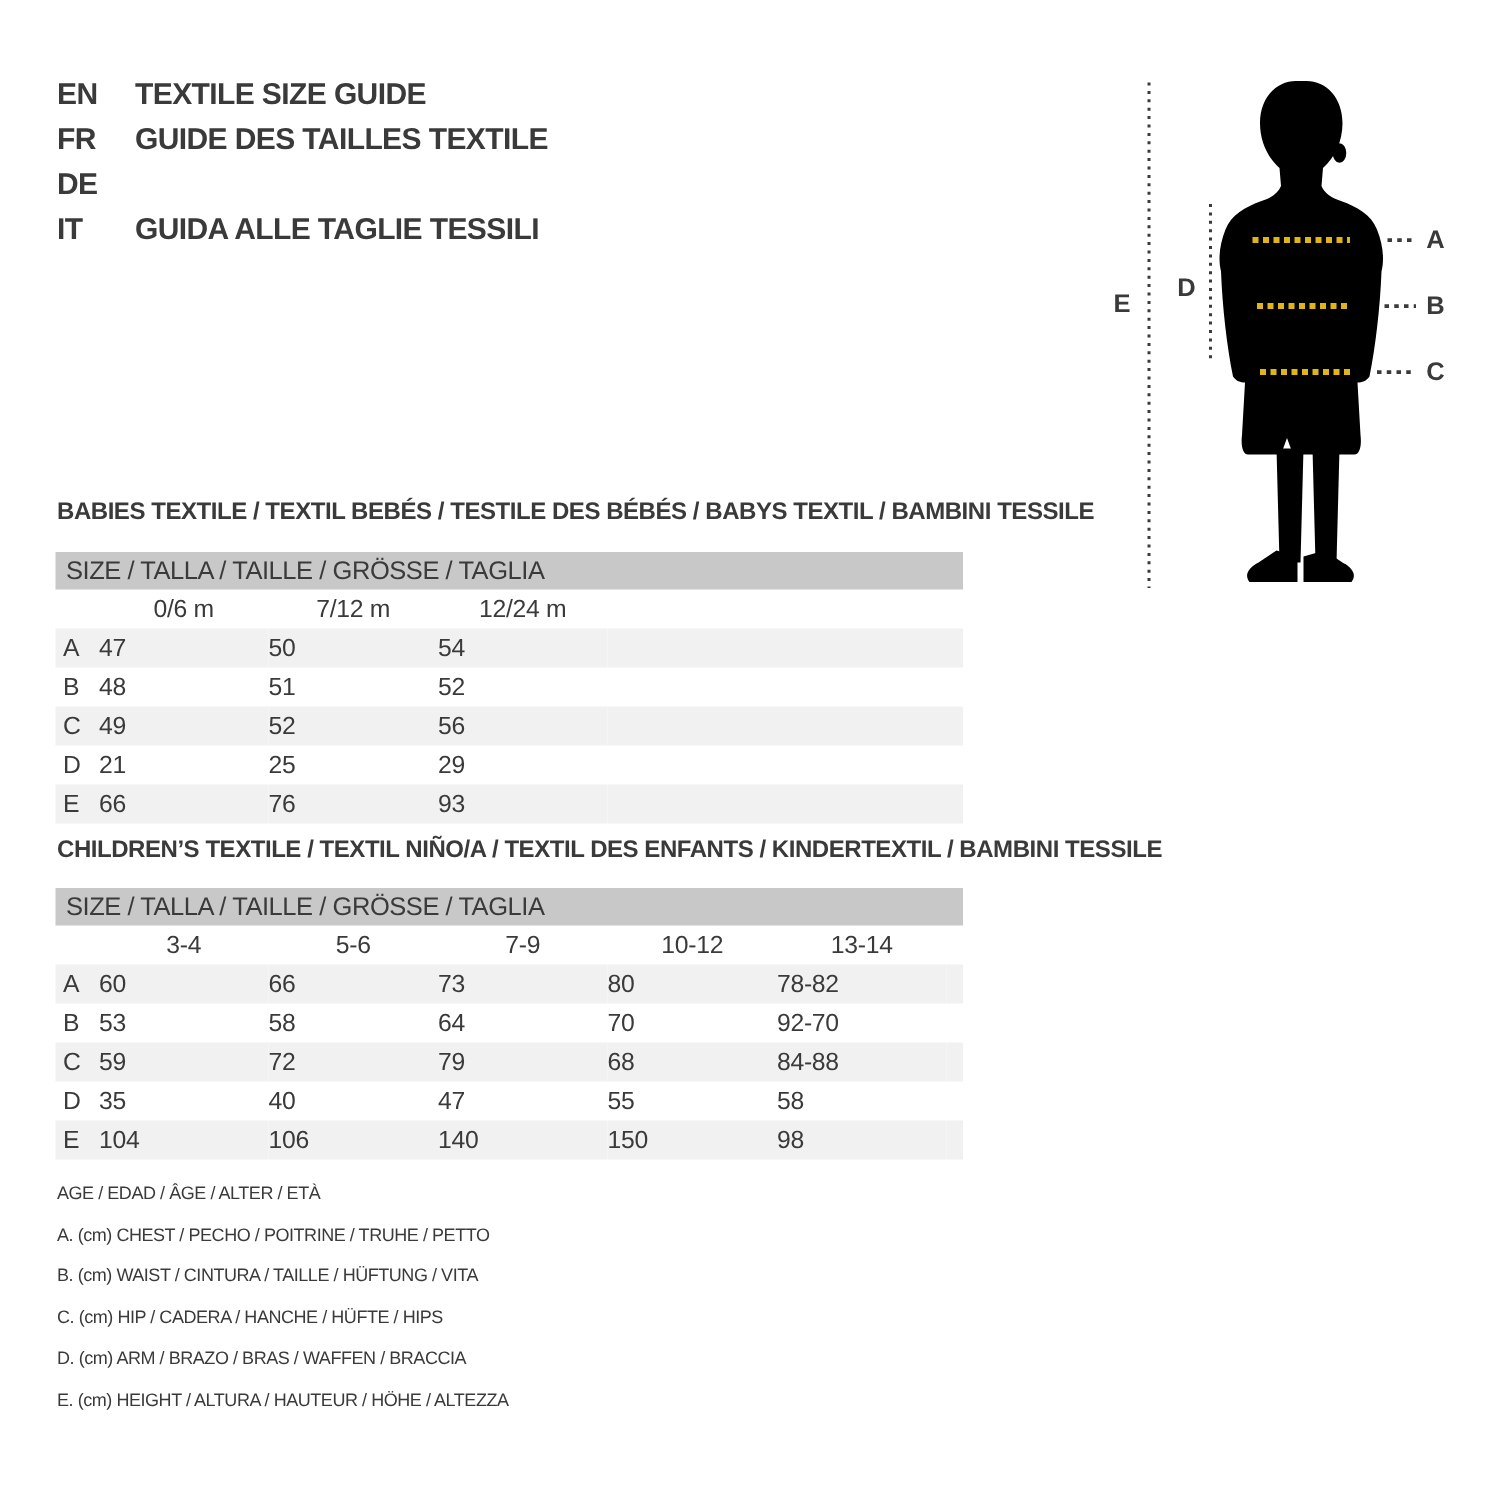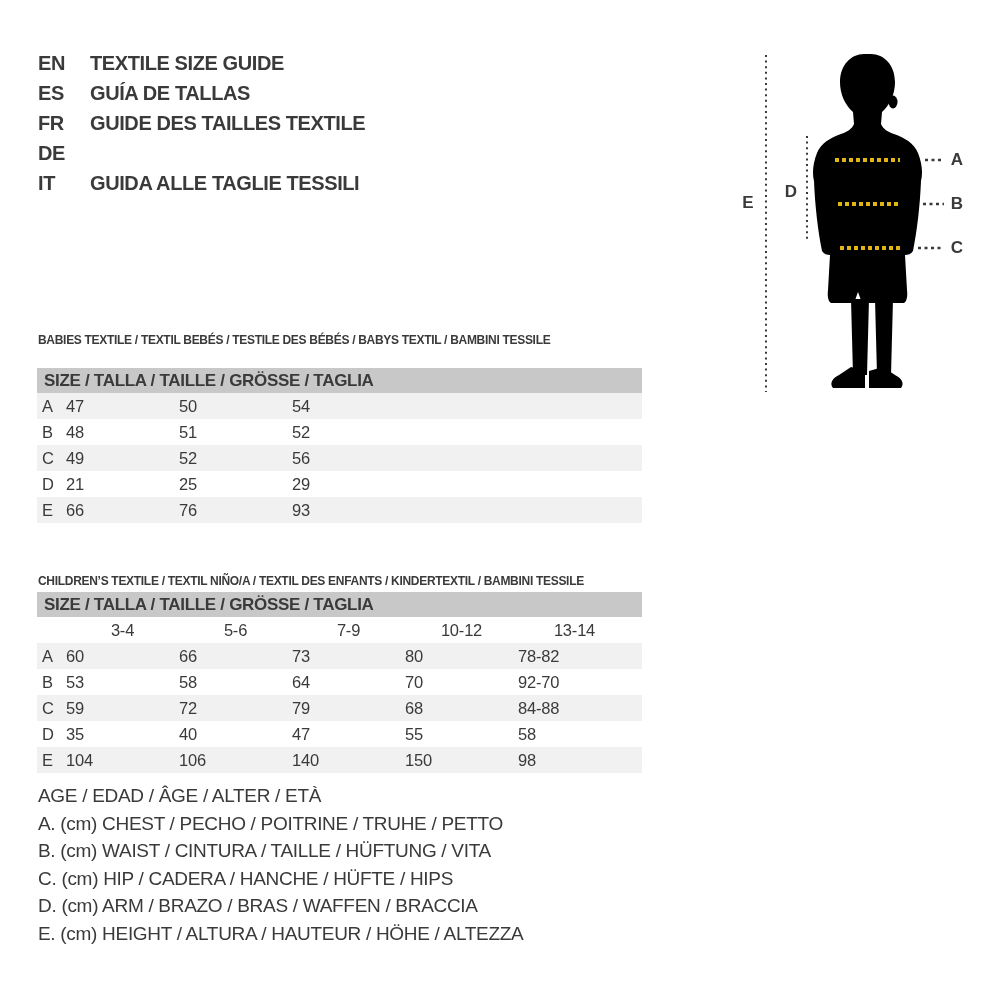--- a/index.html
+++ b/index.html
@@ -15,53 +15,49 @@
   .figure{position:absolute;left:735px;top:45px;width:265px;height:355px;}
   .figure svg{position:absolute;left:0;top:0;}
   .fig-label{position:absolute;width:20px;text-align:center;font-size:17px;font-weight:bold;line-height:18px;}
   .fl-a{left:212px;top:106px;}
   .fl-b{left:212px;top:150px;}
   .fl-c{left:212px;top:194px;}
   .fl-d{left:46px;top:138px;}
   .fl-e{left:3px;top:149px;}
 
   
-  .section-heading{position:absolute;left:38px;font-size:12px;font-weight:bold;letter-spacing:-0.3px;white-space:nowrap;}
+  .section-heading{position:absolute;left:38px;font-size:16px;font-weight:bold;letter-spacing:-0.3px;white-space:nowrap;}
   .h-babies{top:333px;}
-  .h-children{top:574px;text-align:right;}
+  .h-children{top:558px;text-align:right;}
 
   
   table.size-table{position:absolute;left:37px;width:605px;border-collapse:collapse;table-layout:fixed;}
   table.size-table td{padding:0;vertical-align:middle;font-size:16.5px;letter-spacing:-0.2px;}
   .t-babies{top:368px;}
   .t-children{top:592px;}
   col.c-label{width:29px;}
   col.c-data{width:113px;}
-  tr.bar-row td{background:#c8c8c8;height:25px;font-size:17px;font-weight:bold;text-align:left;padding-left:7px;letter-spacing:-0.3px;}
+  tr.bar-row td{background:#c8c8c8;height:25px;font-size:17px;font-weight:normal;text-align:left;padding-left:7px;letter-spacing:-0.3px;}
   tr.cols-row td{height:26px;text-align:center;}
   tr.data-row td{height:26px;}
   tr.data-row td.lbl{text-align:left;padding-left:5px;}
   tr.stripe td{background:#f1f1f1;}
 
   
-  .legend{position:absolute;left:38px;top:782px;font-size:19px;line-height:27.5px;letter-spacing:-0.3px;}
+  .legend{position:absolute;left:38px;top:782px;font-size:12px;line-height:27.5px;letter-spacing:-0.3px;}
 </style>
 </head>
 <body>
 
 <div class="page">
 
   <div class="lang">
     <div class="lang-row">
       <span class="lang-code">EN</span>
       <span>TEXTILE SIZE GUIDE</span>
-    </div>
-    <div class="lang-row">
-      <span class="lang-code">ES</span>
-      <span>GUÍA DE TALLAS</span>
     </div>
     <div class="lang-row">
       <span class="lang-code">FR</span>
       <span>GUIDE DES TAILLES TEXTILE</span>
     </div>
     <div class="lang-row">
       <span class="lang-code">DE</span>
     </div>
     <div class="lang-row">
       <span class="lang-code">IT</span>
@@ -111,20 +107,27 @@
         <col class="c-label">
         <col class="c-data">
         <col class="c-data">
         <col class="c-data">
         <col class="c-fill">
       </colgroup>
     <tbody>
         <tr class="bar-row">
       <td colspan="5">SIZE / TALLA / TAILLE / GRÖSSE / TAGLIA</td>
     </tr>
+    <tr class="cols-row">
+      <td></td>
+      <td>0/6 m</td>
+      <td>7/12 m</td>
+      <td>12/24 m</td>
+      <td></td>
+    </tr>
     <tr class="data-row stripe">
       <td class="lbl">A</td>
       <td>47</td>
       <td>50</td>
       <td>54</td>
       <td></td>
     </tr>
     <tr class="data-row">
       <td class="lbl">B</td>
       <td>48</td>

